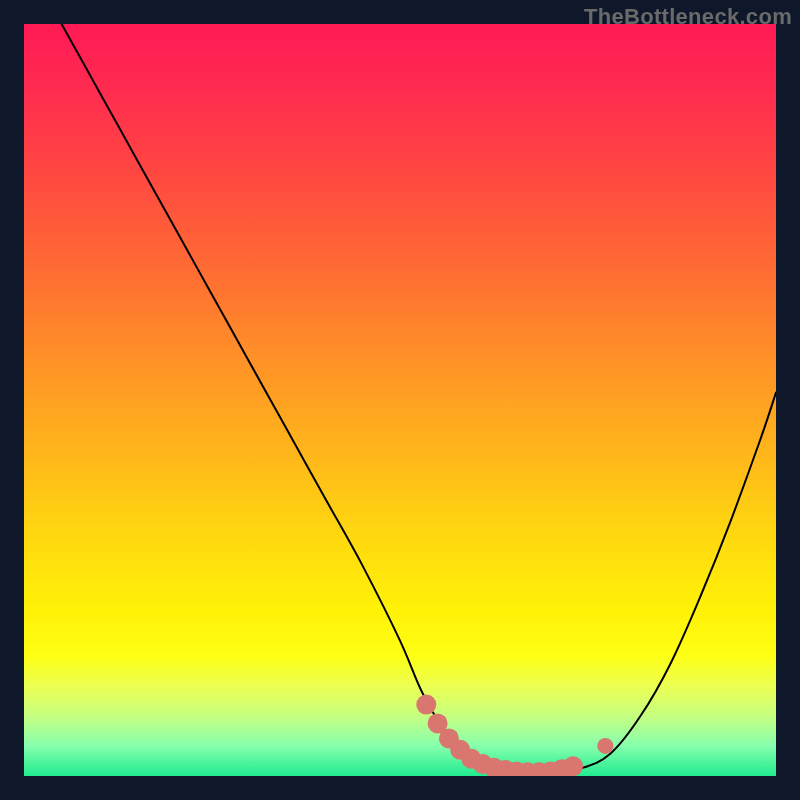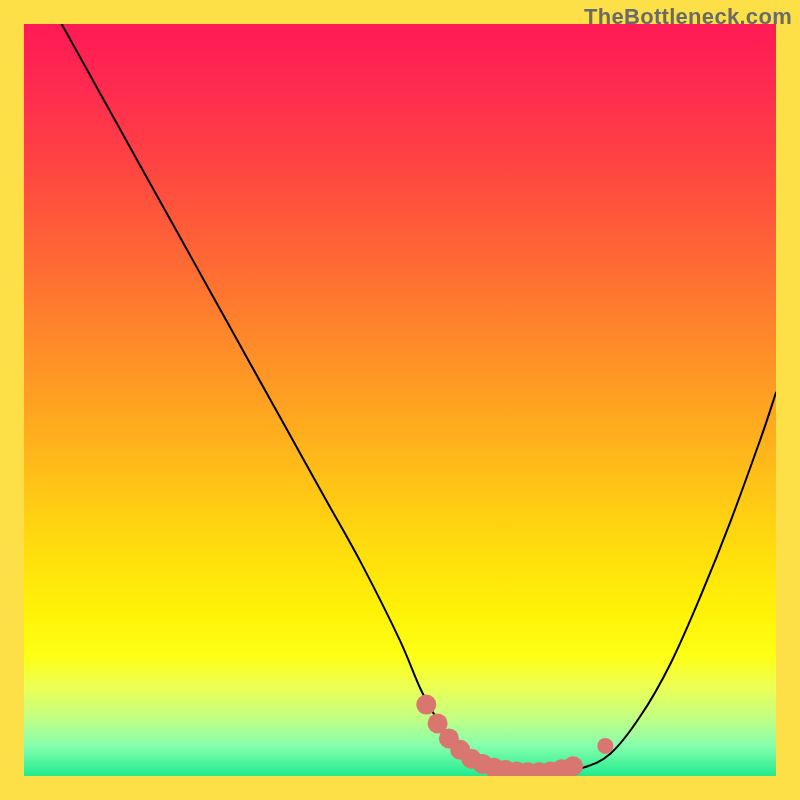--- a/index.html
+++ b/index.html
@@ -7,21 +7,21 @@
     padding: 0;
     width: 800px;
     height: 800px;
     background: #000;
     overflow: hidden;
   }
   .stage {
     position: relative;
     width: 800px;
     height: 800px;
-    background: #fde047;
+    background: #0f172a;
   }
   .plot {
     position: absolute;
     left: 24px;
     top: 24px;
     width: 752px;
     height: 752px;
     overflow: hidden;
   }
   .gradient {

